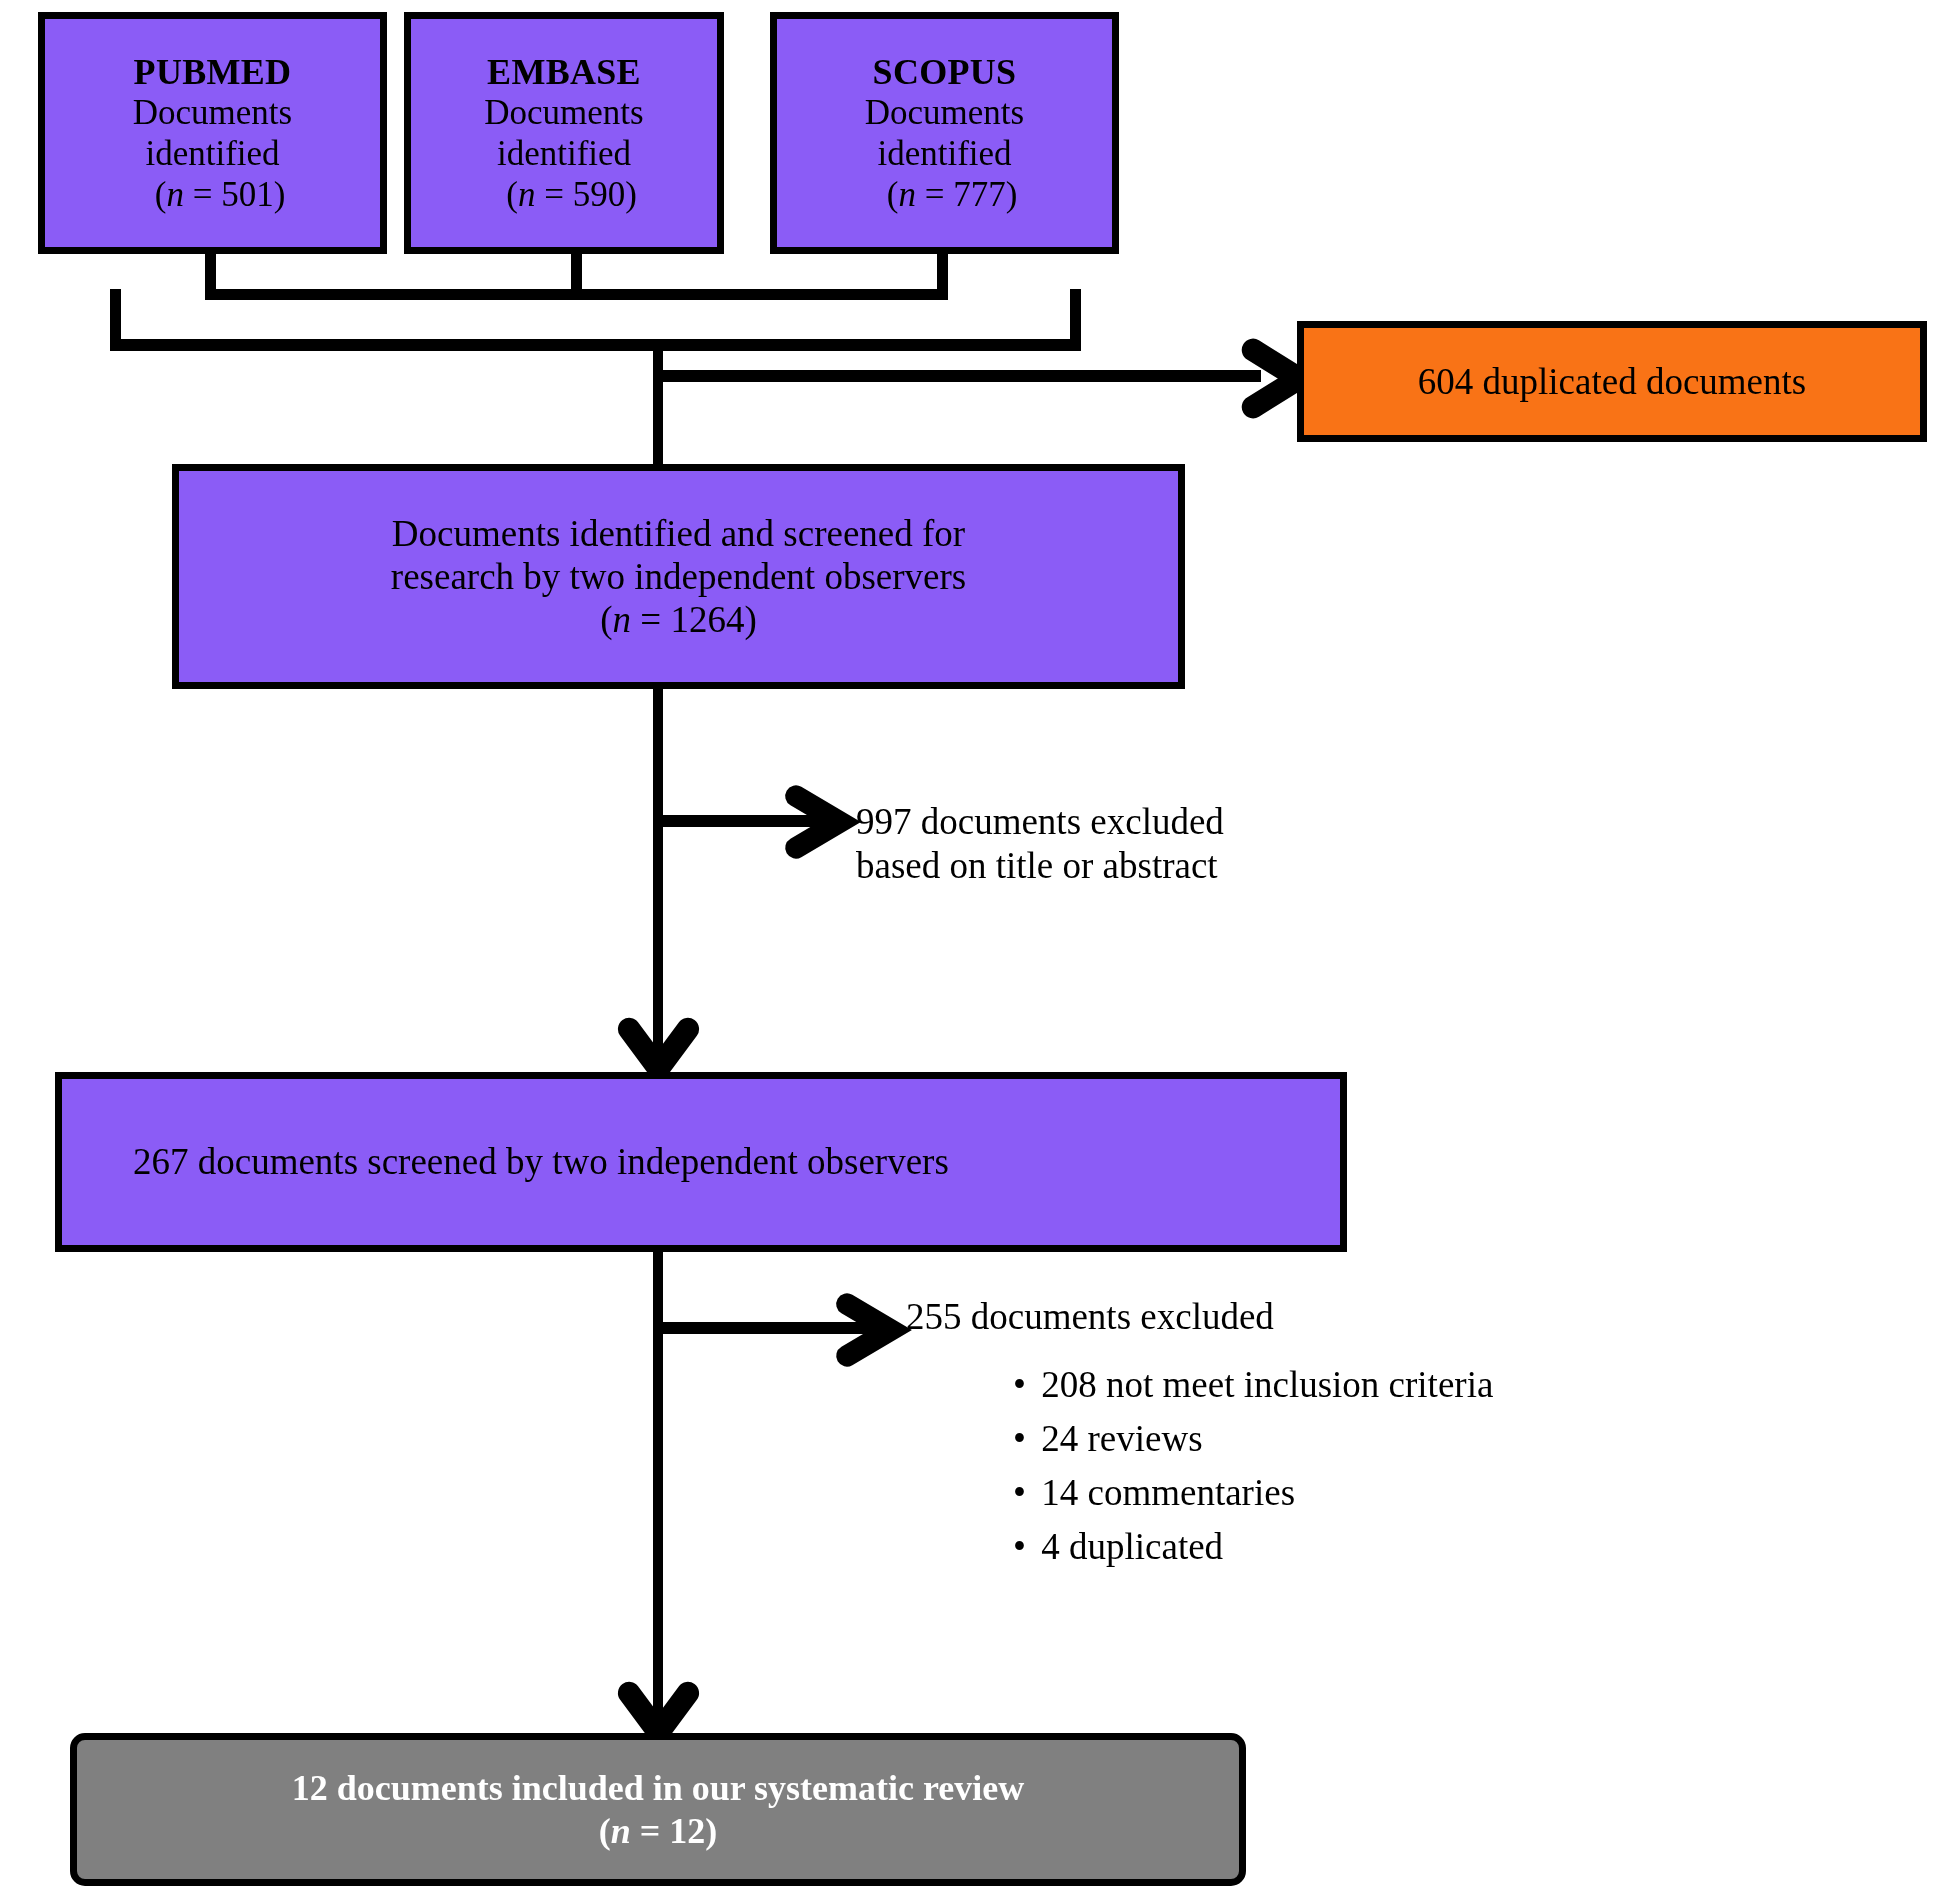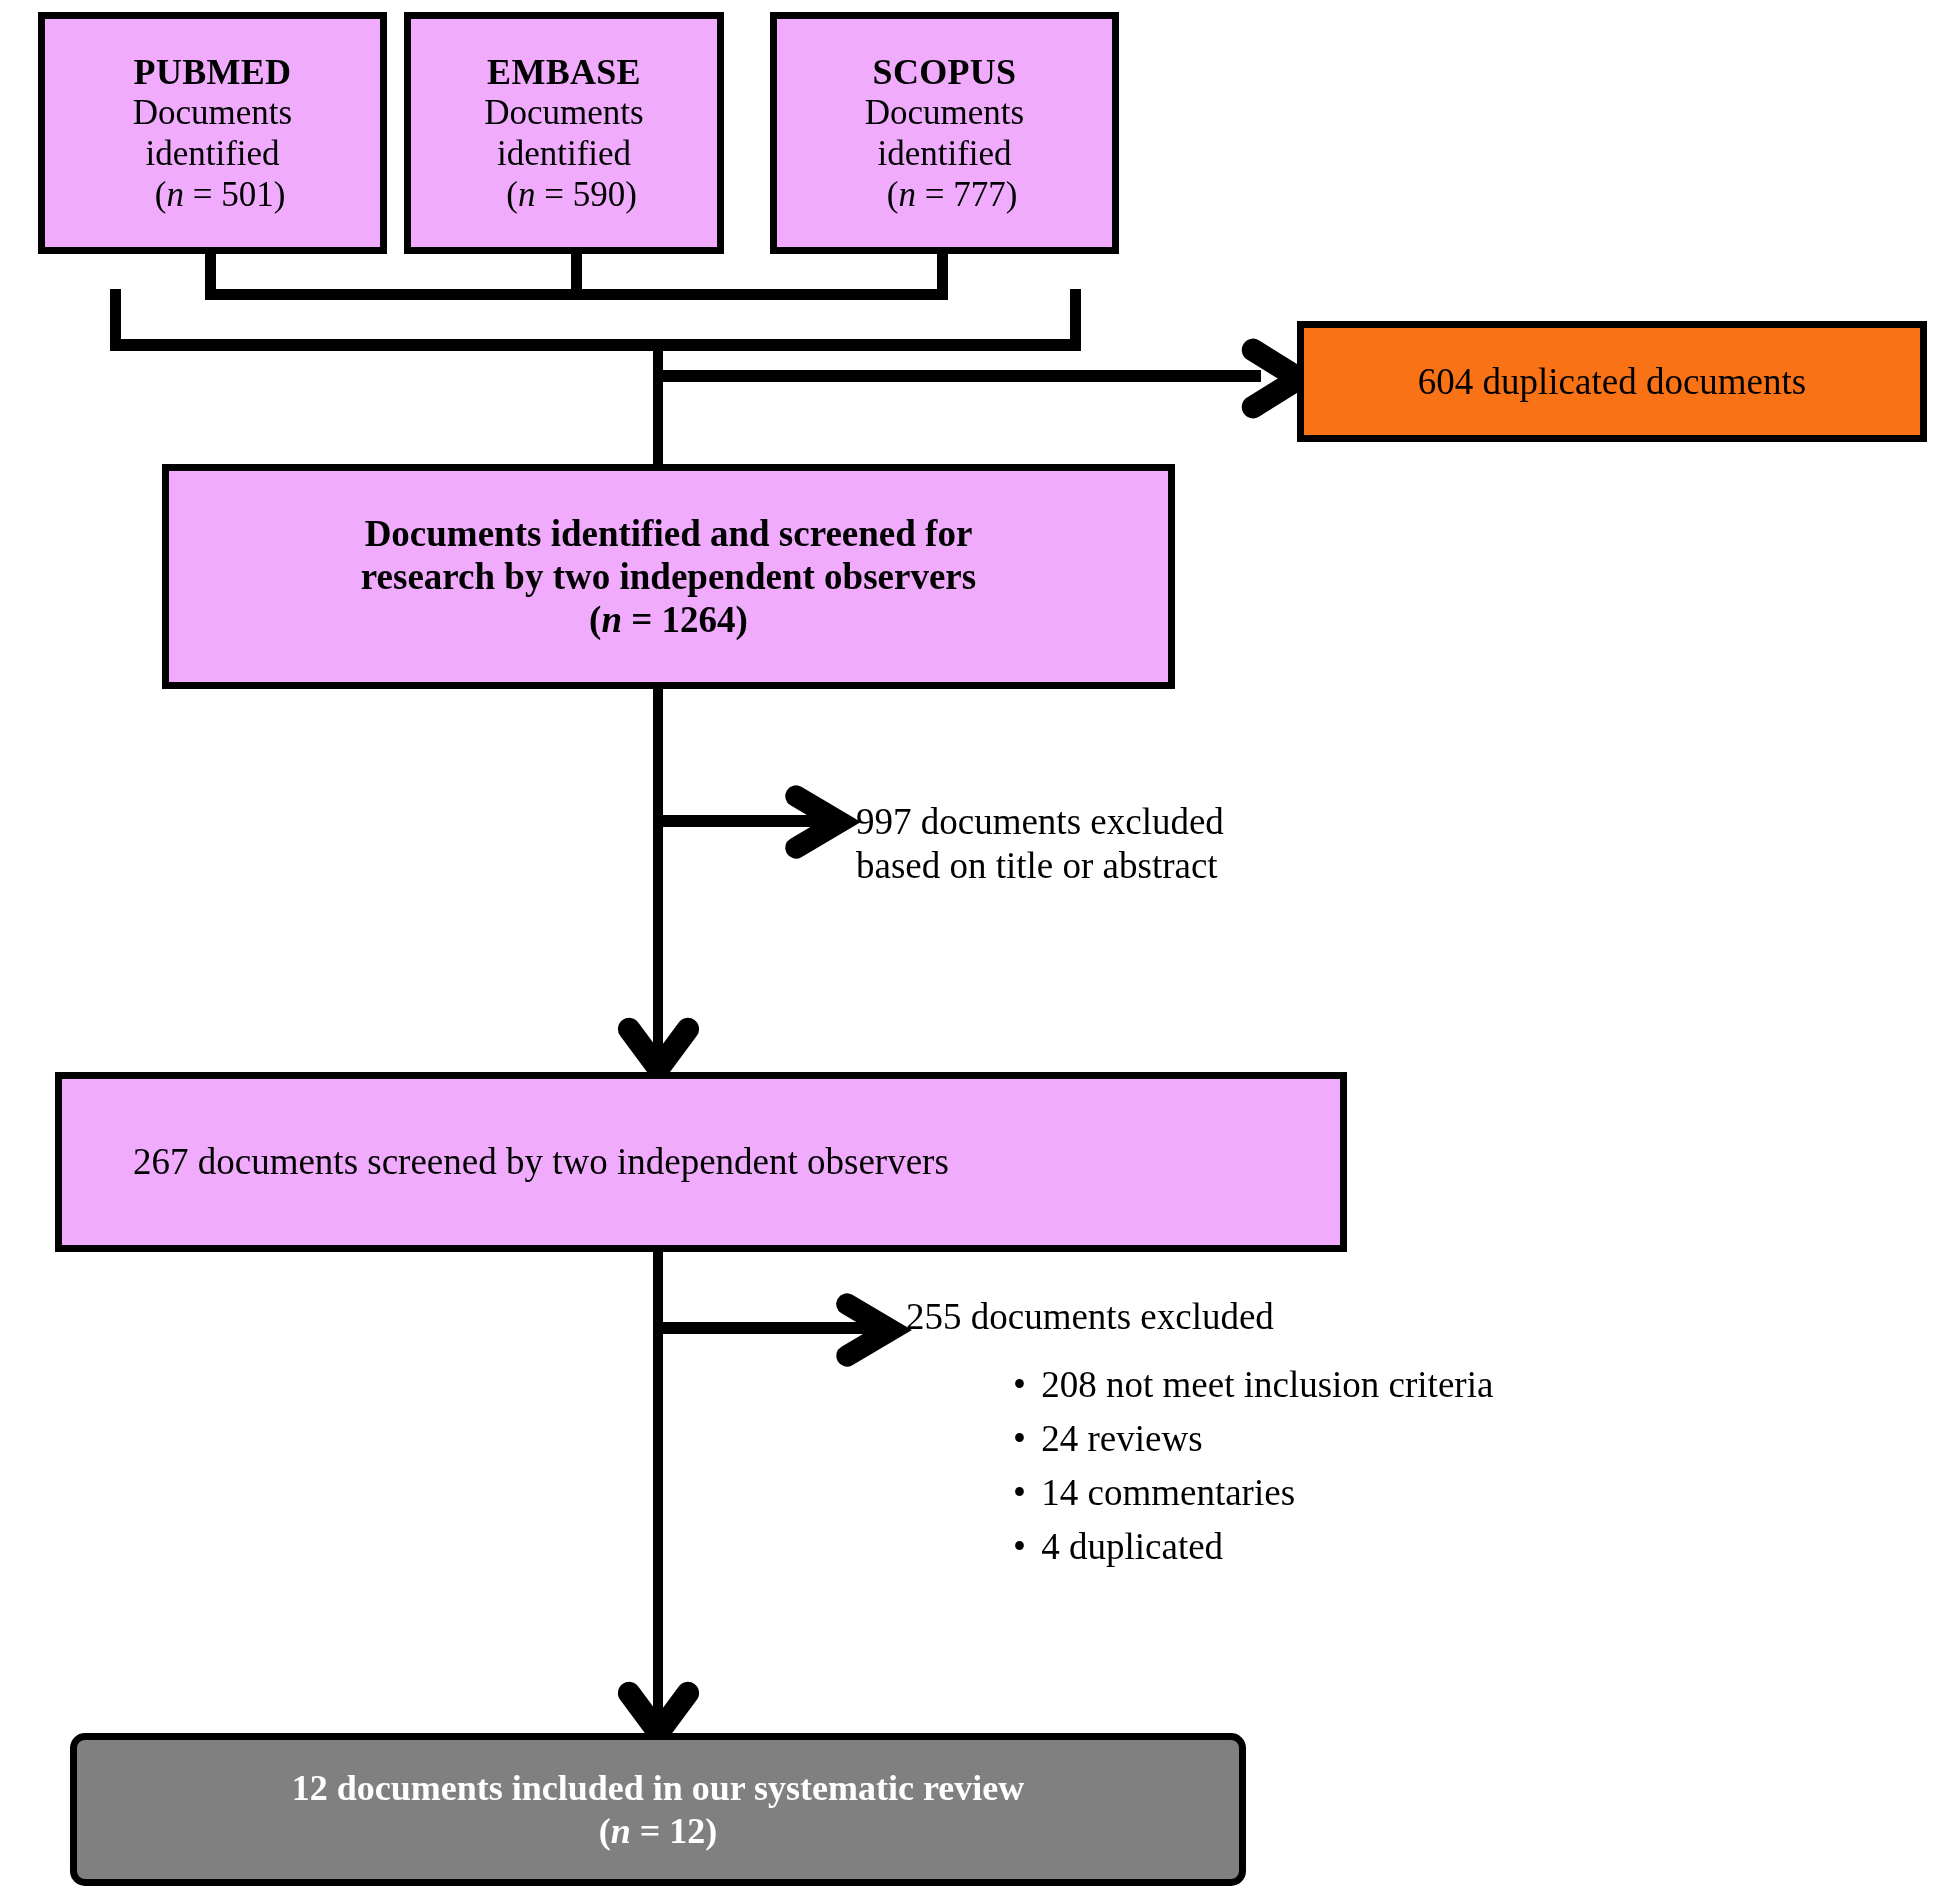--- a/index.html
+++ b/index.html
@@ -12,36 +12,36 @@
     width:1936px;
     height:1899px;
     background:#ffffff;
     overflow:hidden;
   }
   
   .box{
     position:absolute;
     box-sizing:border-box;
     border:7.9px solid #000;
-    background:#f0abfc;
+    background:#8b5cf6;
     display:flex;
     align-items:center;
     justify-content:center;
     text-align:center;
     line-height:1.17;
   }
   .box .inner{width:100%;}
   
   .srcbox{font-size:35px;}
   .srcbox .title{font-weight:bold;display:block;font-size:36px;letter-spacing:0.3px;}
   .srcbox .l2,.srcbox .l3{display:block;}
   .srcbox .count{display:block;padding-left:15px;}
   .ital{font-style:italic;}
   
-  .boldbox{font-size:37px;font-weight:bold;padding:0 40px;}
+  .boldbox{font-size:37px;font-weight:normal;padding:0 40px;margin-left:10px;}
   .boldbox .ln{display:block;}
   
   .plainbox{font-size:37px;justify-content:flex-start;text-align:left;}
   .plainbox .ln{display:block;padding-left:71px;}
   
   .greybox{background:#f97316;font-size:37px;}
   
   .darkbox{background:#808080;color:#ffffff;font-size:36px;font-weight:bold;border-radius:15px;}
   .darkbox .ln{display:block;}
   

